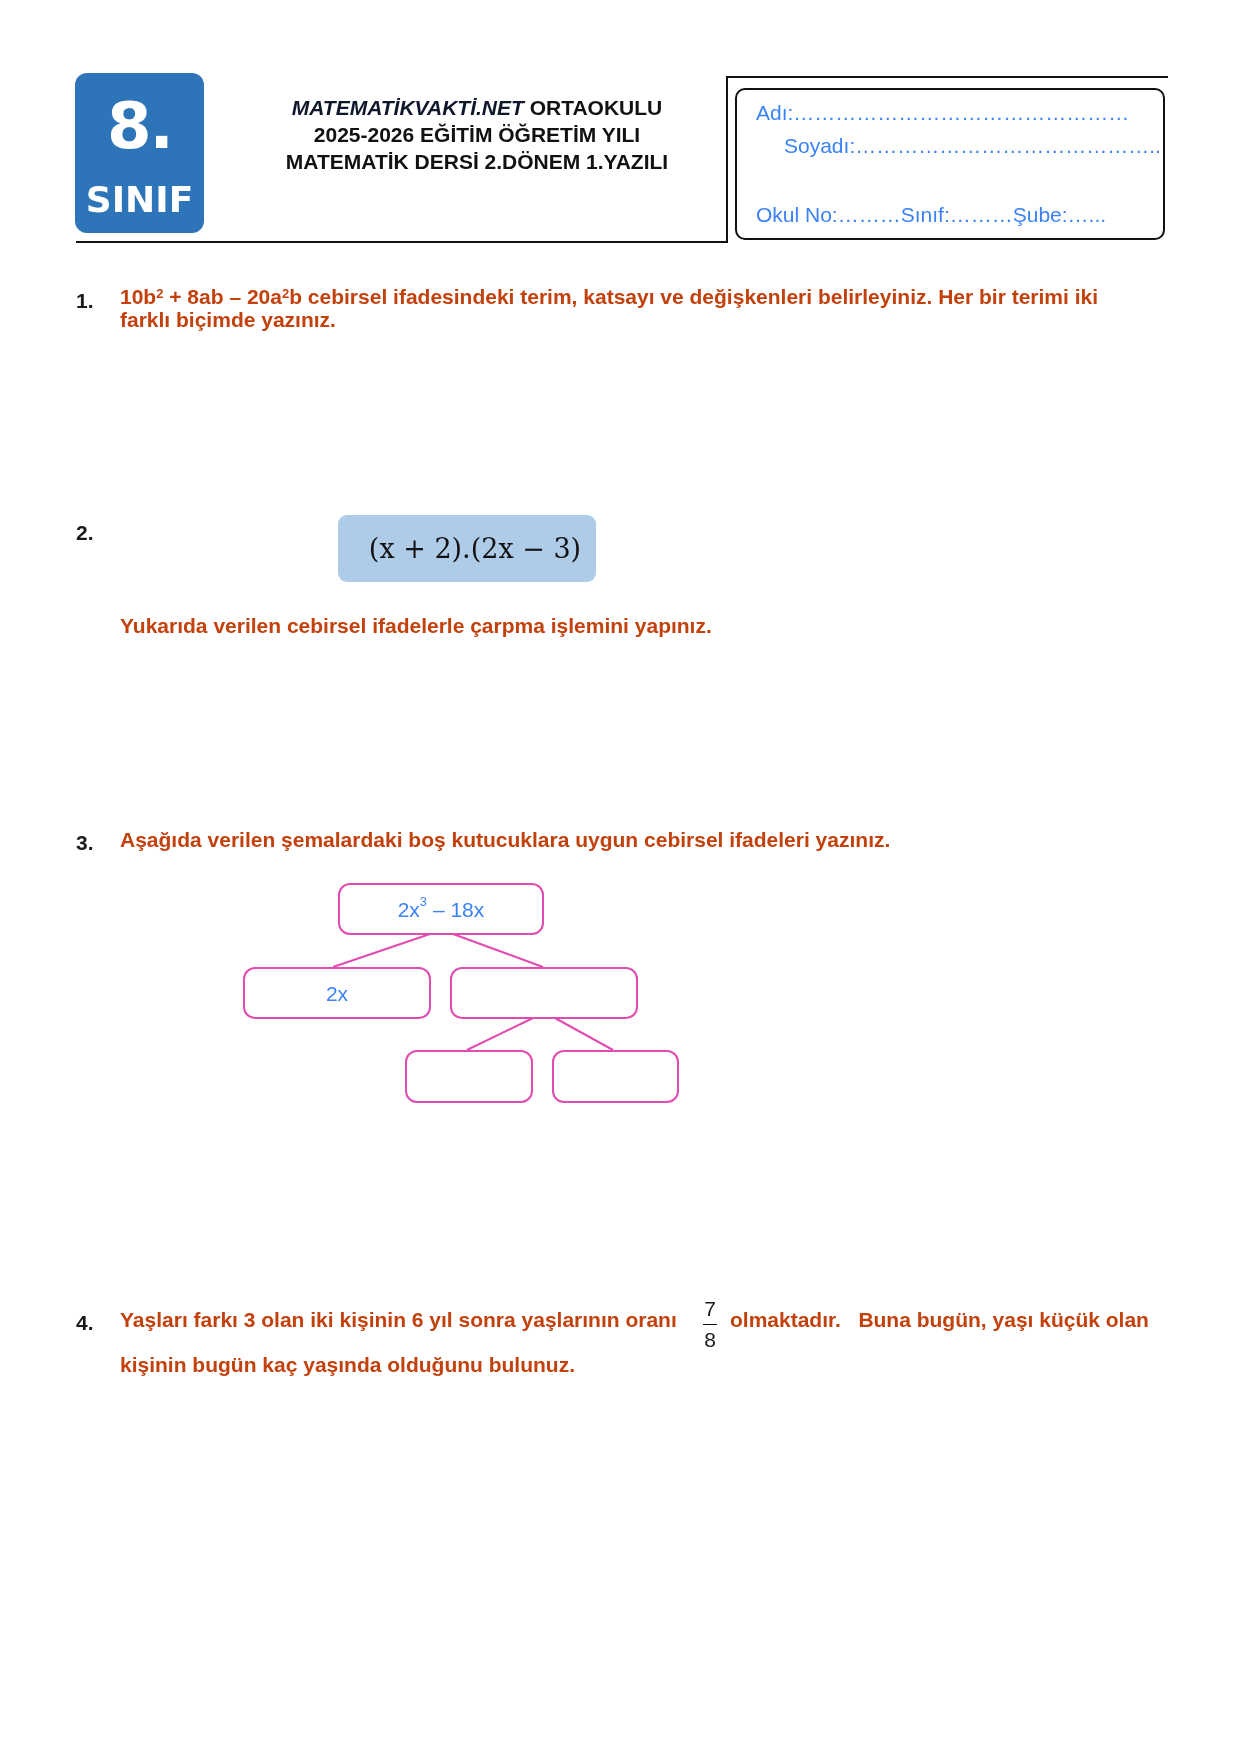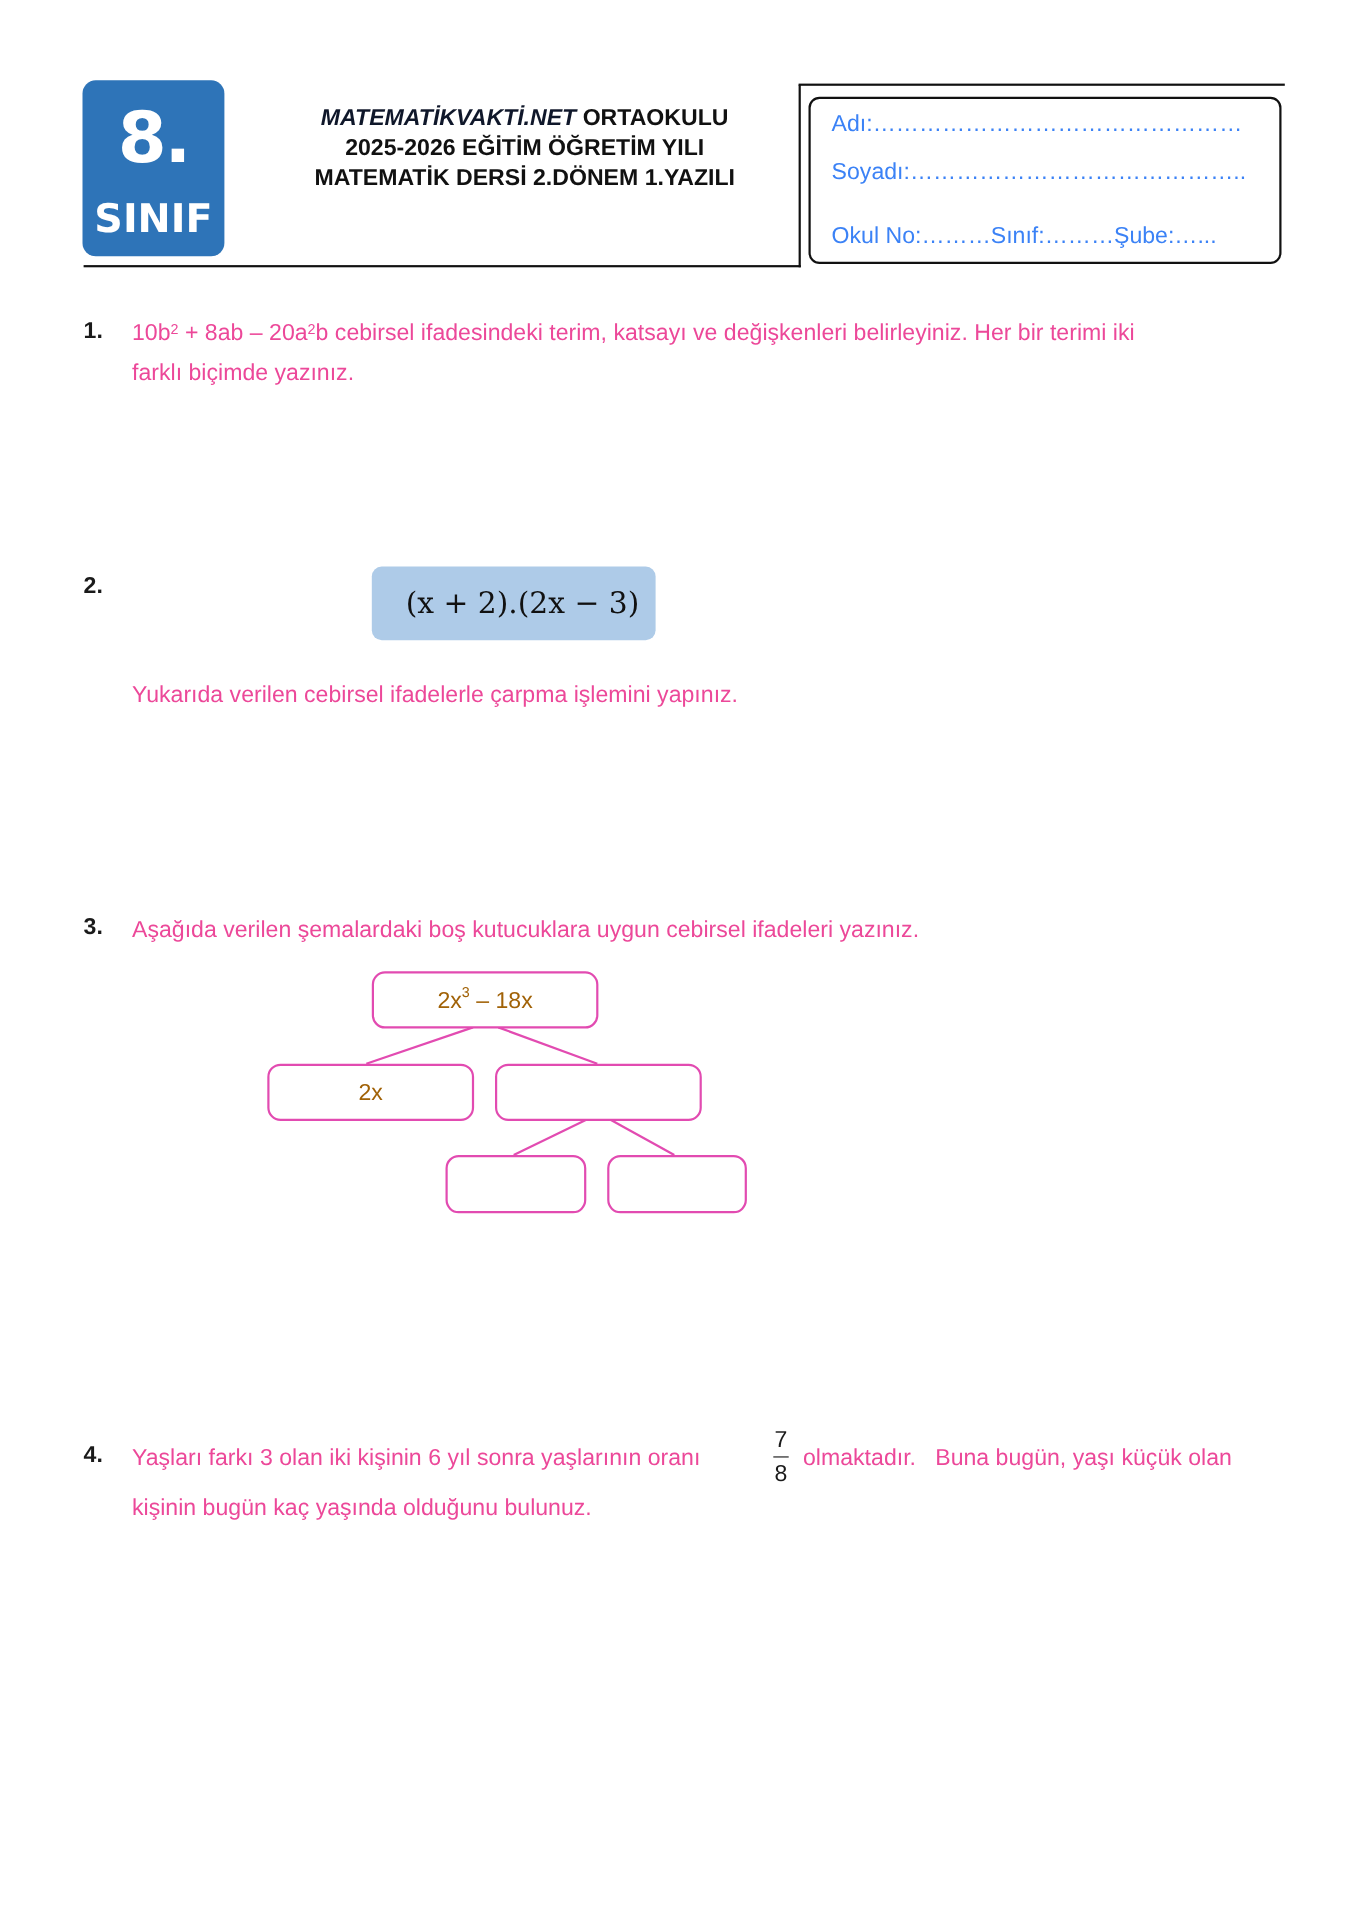--- a/index.html
+++ b/index.html
@@ -19,29 +19,29 @@
   .title-red { color:#0f172a;font-style:italic; }
   .hline-bottom { left:76px; top:241px; width:652px; height:2px; background:#111; }
   .vline { left:726px; top:77px; width:2px; height:166px; background:#111; }
   .hline-top { left:726px; top:76px; width:442px; height:2px; background:#111; }
   .info-box { left:735px; top:88px; width:426px; height:148px; border:2px solid #111;
               border-radius:10px; }
   .info-line { position:absolute; left:19px; font-size:21px; line-height:24px; color:#3b82f6; white-space:nowrap; }
 
   
   .q-num { font-weight:bold; font-size:21px; line-height:26px; }
-  .q-text { font-size:21px; line-height:36px; color:#ec4899; }
+  .q-text { font-size:21px; line-height:23px; color:#c2410c;font-weight:bold; }
   sup { font-size:13px; vertical-align:top; position:relative; top:-3px; }
 
   .expr-box { left:338px; top:515px; width:242px; height:67px; background:#aecbe8;
               border-radius:9px; text-align:center;padding-left:16px; }
   .expr-text { font-family:"DejaVu Serif", serif; font-size:27px; line-height:67px; color:#111; }
 
   .diagram-box { border:2px solid #e24bb1; border-radius:12px; background:#fff;
-                 text-align:center; color:#a16207; font-size:21px; box-sizing:border-box; }
+                 text-align:center; color:#3b82f6; font-size:21px; box-sizing:border-box; }
   .frac { left:700px; top:1298px; width:20px; text-align:center; font-size:21px; line-height:22px; }
   .frac-bar { height:1px; background:#111; margin:4px 3px 4px 3px; }
 </style>
 </head>
 <body>
 
 <div class="abs grade-badge">
   <div class="grade-num">8.</div>
   <div class="grade-word">SINIF</div>
 </div>
@@ -51,21 +51,21 @@
   <div>2025-2026 EĞİTİM ÖĞRETİM YILI</div>
   <div>MATEMATİK DERSİ 2.DÖNEM 1.YAZILI</div>
 </div>
 
 <div class="abs hline-bottom"></div>
 <div class="abs vline"></div>
 <div class="abs hline-top"></div>
 
 <div class="abs info-box">
   <div class="info-line" style="top:11px;">Adı:…………………………………………</div>
-  <div class="info-line" style="top:55px;">Soyadı:……………………………………..</div>
+  <div class="info-line" style="top:44px;margin-left:28px;">Soyadı:……………………………………..</div>
   <div class="info-line" style="top:113px;">Okul No:………Sınıf:………Şube:…...</div>
 </div>
 
 <div class="abs q-num" style="left:76px; top:288px;">1.</div>
 <div class="abs q-text" style="left:120px; top:285px; width:1020px;">
   <div style="white-space:nowrap;"><span>10b</span><sup>2</sup><span> + 8ab – 20a</span><sup>2</sup><span>b</span><span> cebirsel ifadesindeki terim, katsayı ve değişkenleri belirleyiniz. Her bir terimi iki</span></div>
   <div>farklı biçimde yazınız.</div>
 </div>
 
 <div class="abs q-num" style="left:76px; top:520px;">2.</div>

